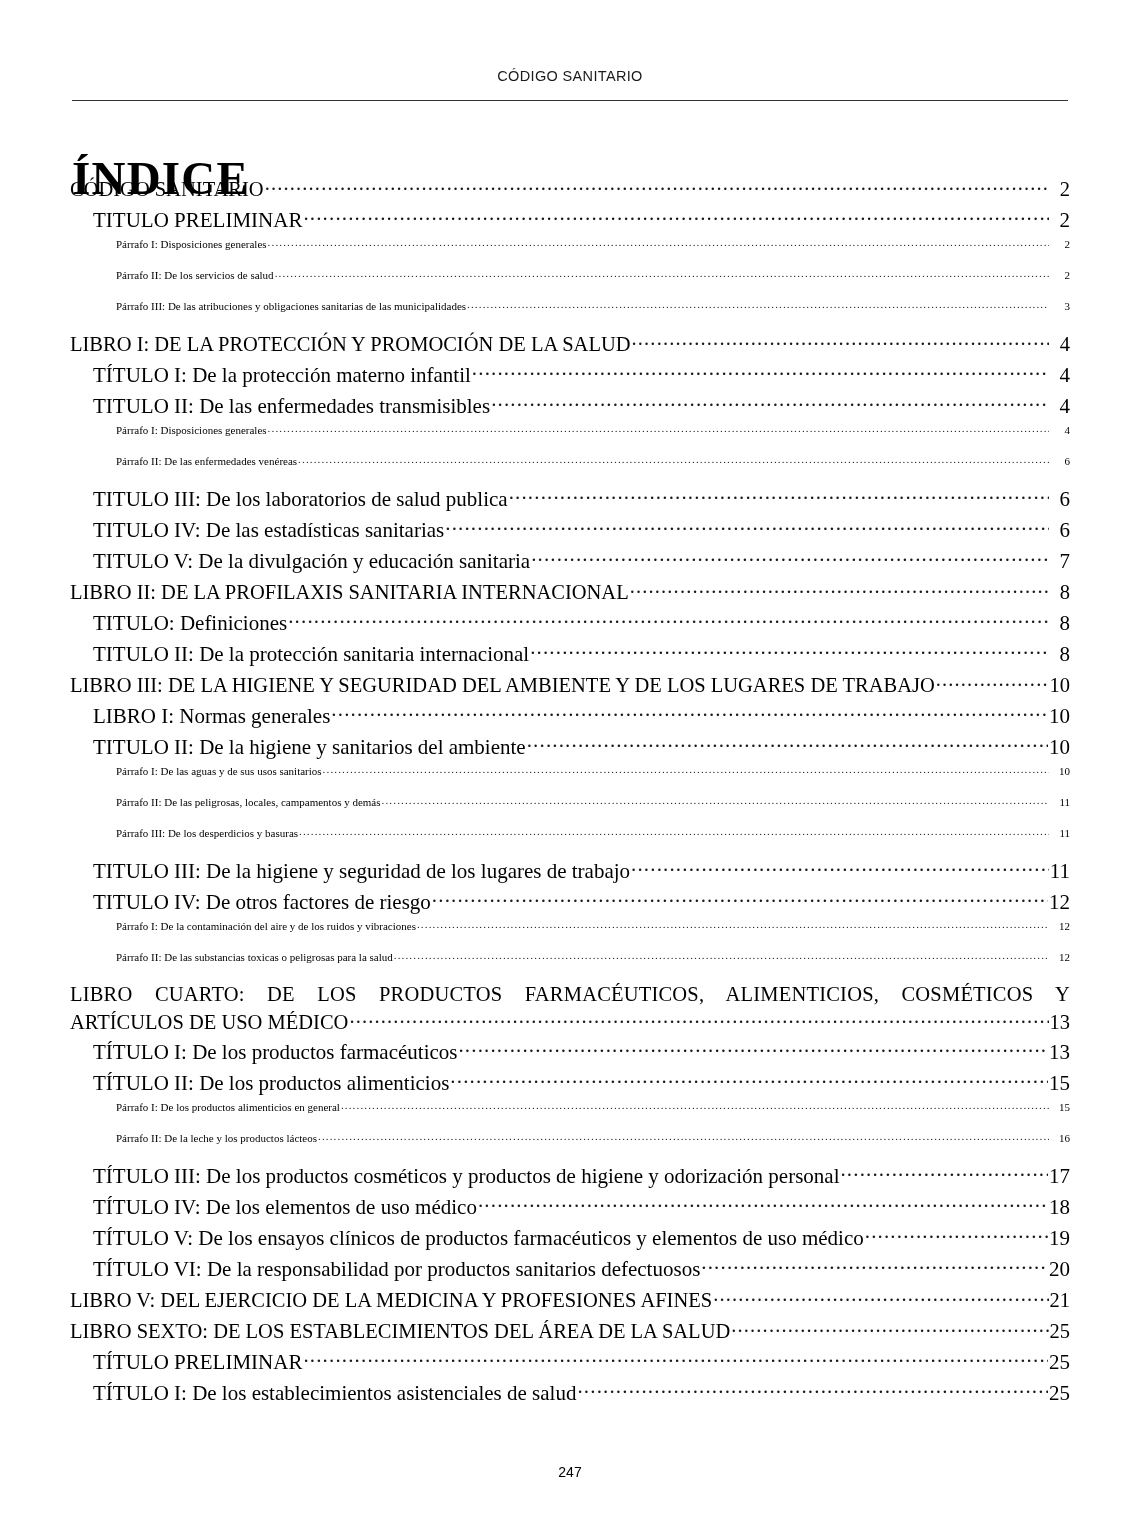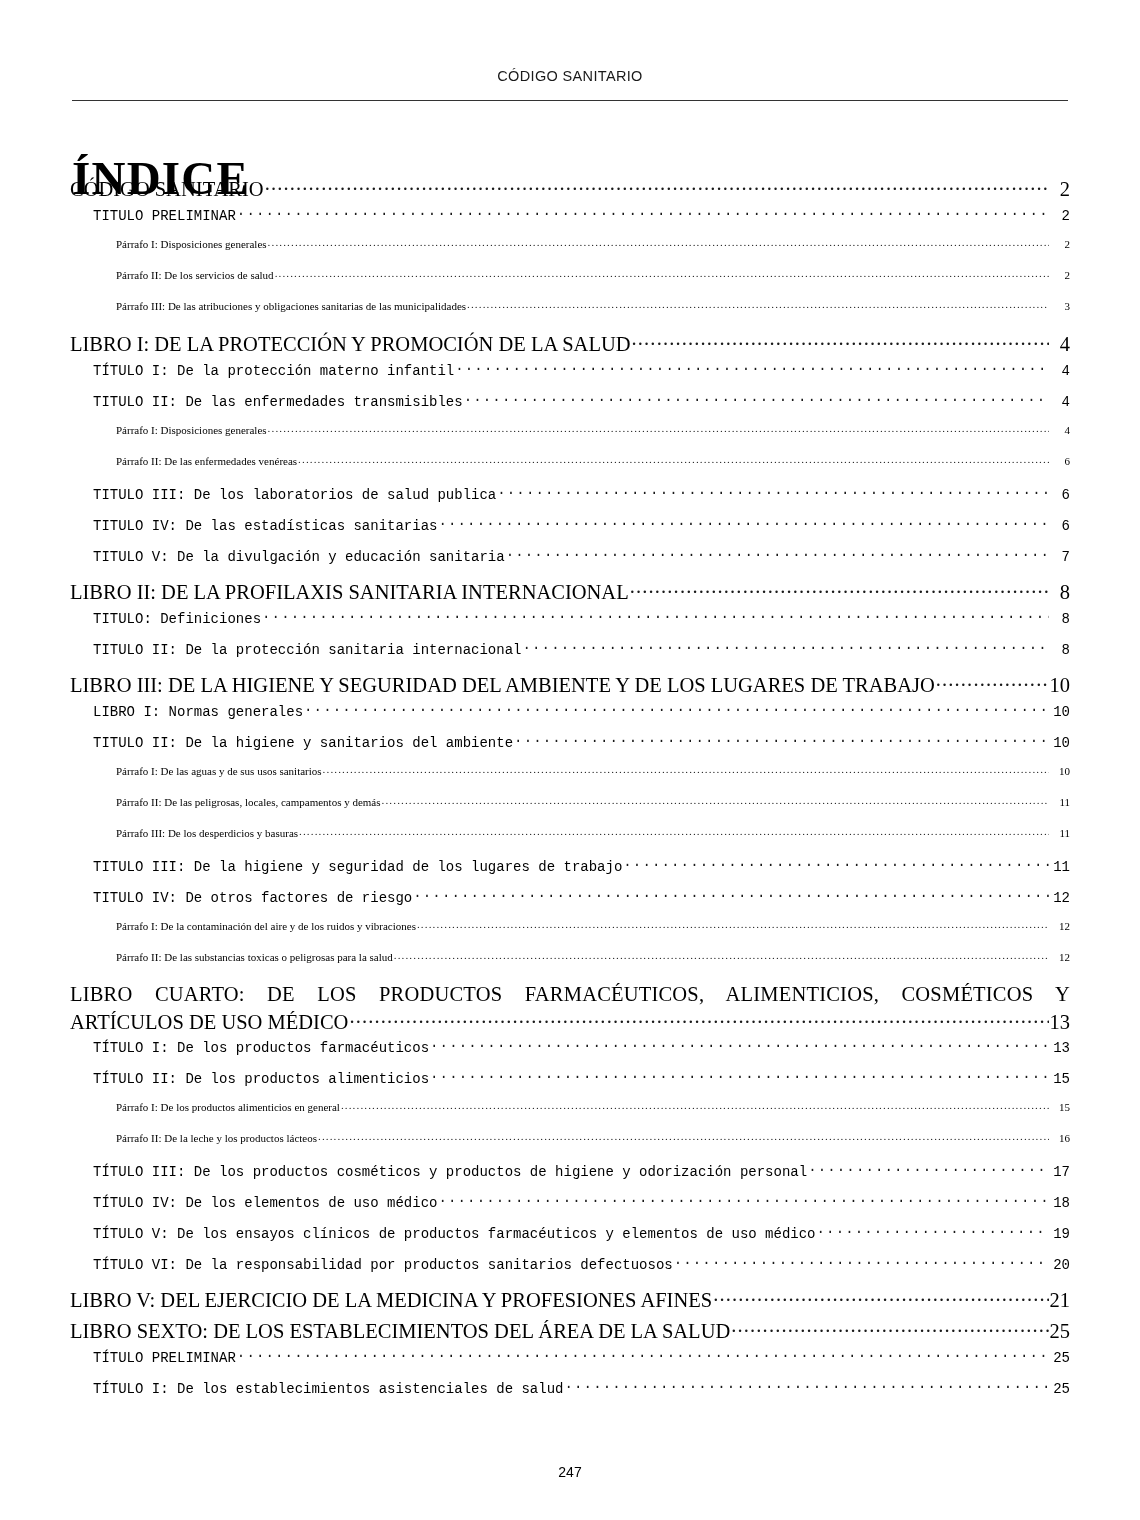--- a/index.html
+++ b/index.html
@@ -114,23 +114,22 @@
 
   
   .lvl1 {
     font-size: 20.5px;
     padding-left: 0px;
   }
   .lvl1 .pageno { min-width: 20px; }
 
   
   .lvl2 {
-    font-size: 14px;
+    font-size: 21px;
     padding-left: 23px;
-    font-family: Liberation Mono, monospace;
   }
   .lvl2 .pageno { min-width: 20px; }
 
   
   .lvl3 {
     font-size: 11px;
     padding-left: 46px;
   }
   .lvl3 .pageno { min-width: 20px; }
 

